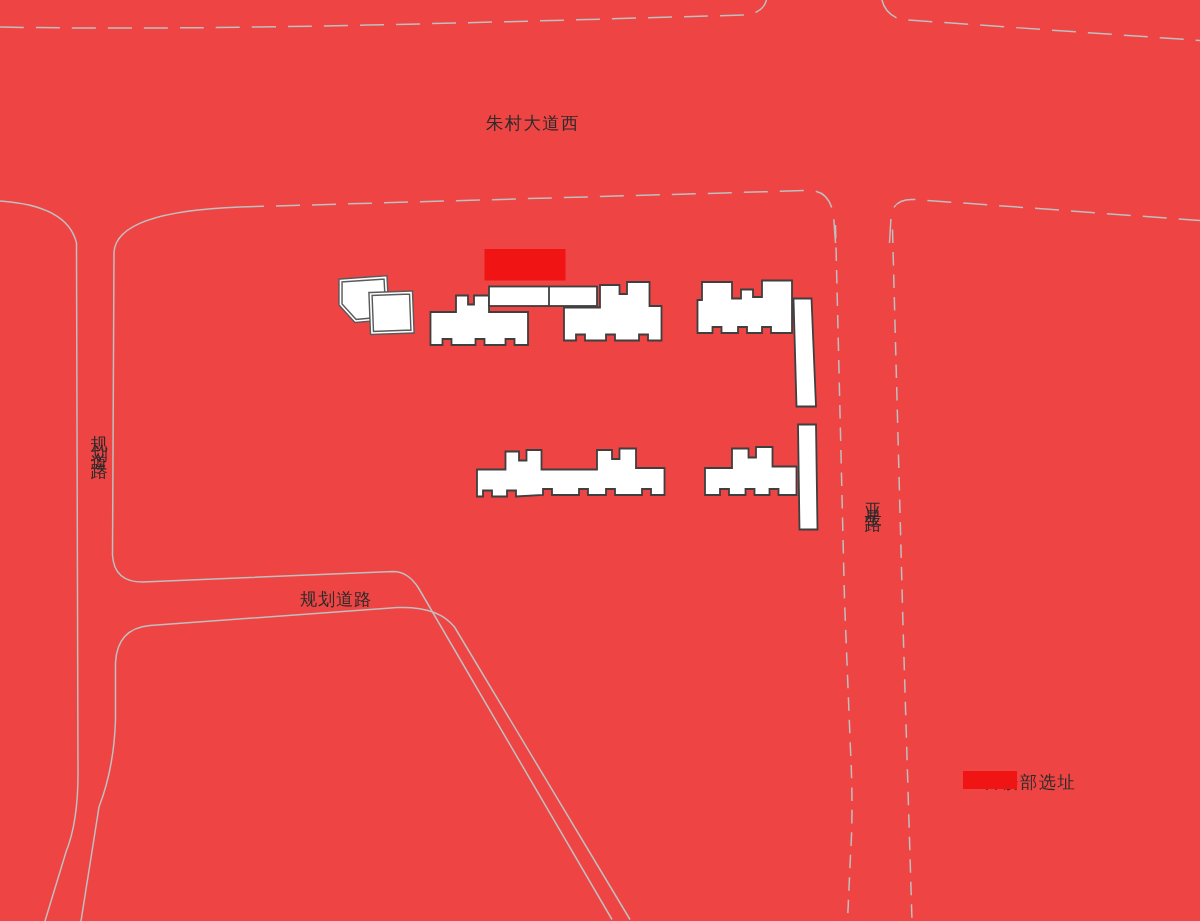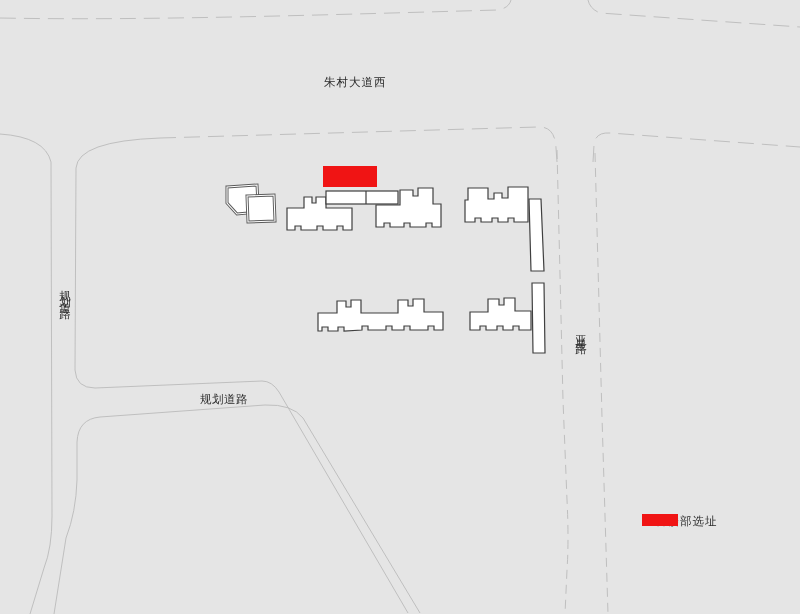--- a/index.html
+++ b/index.html
@@ -1,17 +1,17 @@
 <!DOCTYPE html>
 <html><head>
 <meta charset="utf-8">
 <style>
   html,body{margin:0;padding:0;background:#ffffff;}
   .stage{
-    position:relative;width:800px;height:614px;background:#e5e5e5;overflow:hidden;
+    position:relative;width:800px;height:614px;background:#ef4444;overflow:hidden;
     font-family:"Liberation Sans","DejaVu Sans",sans-serif;color:#2b2b2b;
   }
   .stage svg{position:absolute;left:0;top:0;}
   .road-label{
     position:absolute;font-size:11.5px;color:#2b2b2b;letter-spacing:1px;white-space:nowrap;
   }
   .road-label.vertical{
     writing-mode:vertical-rl;text-orientation:upright;letter-spacing:6px;
   }
   .legend{

